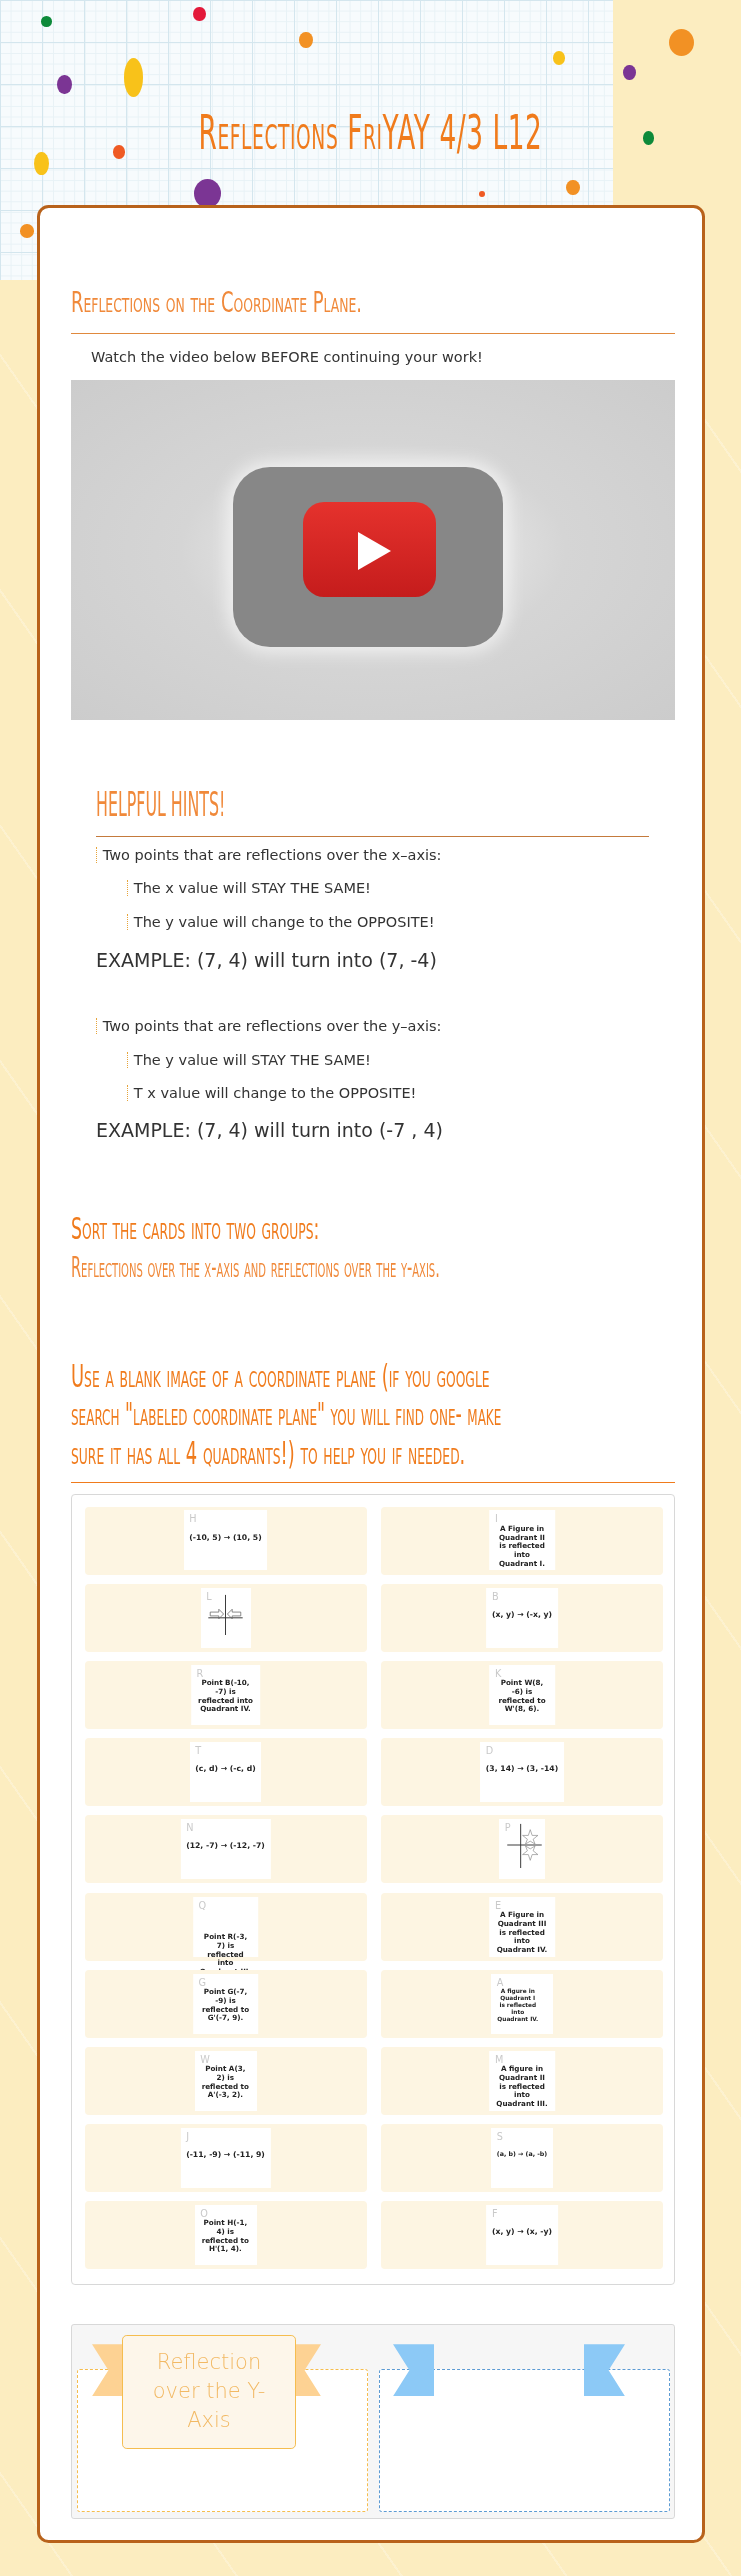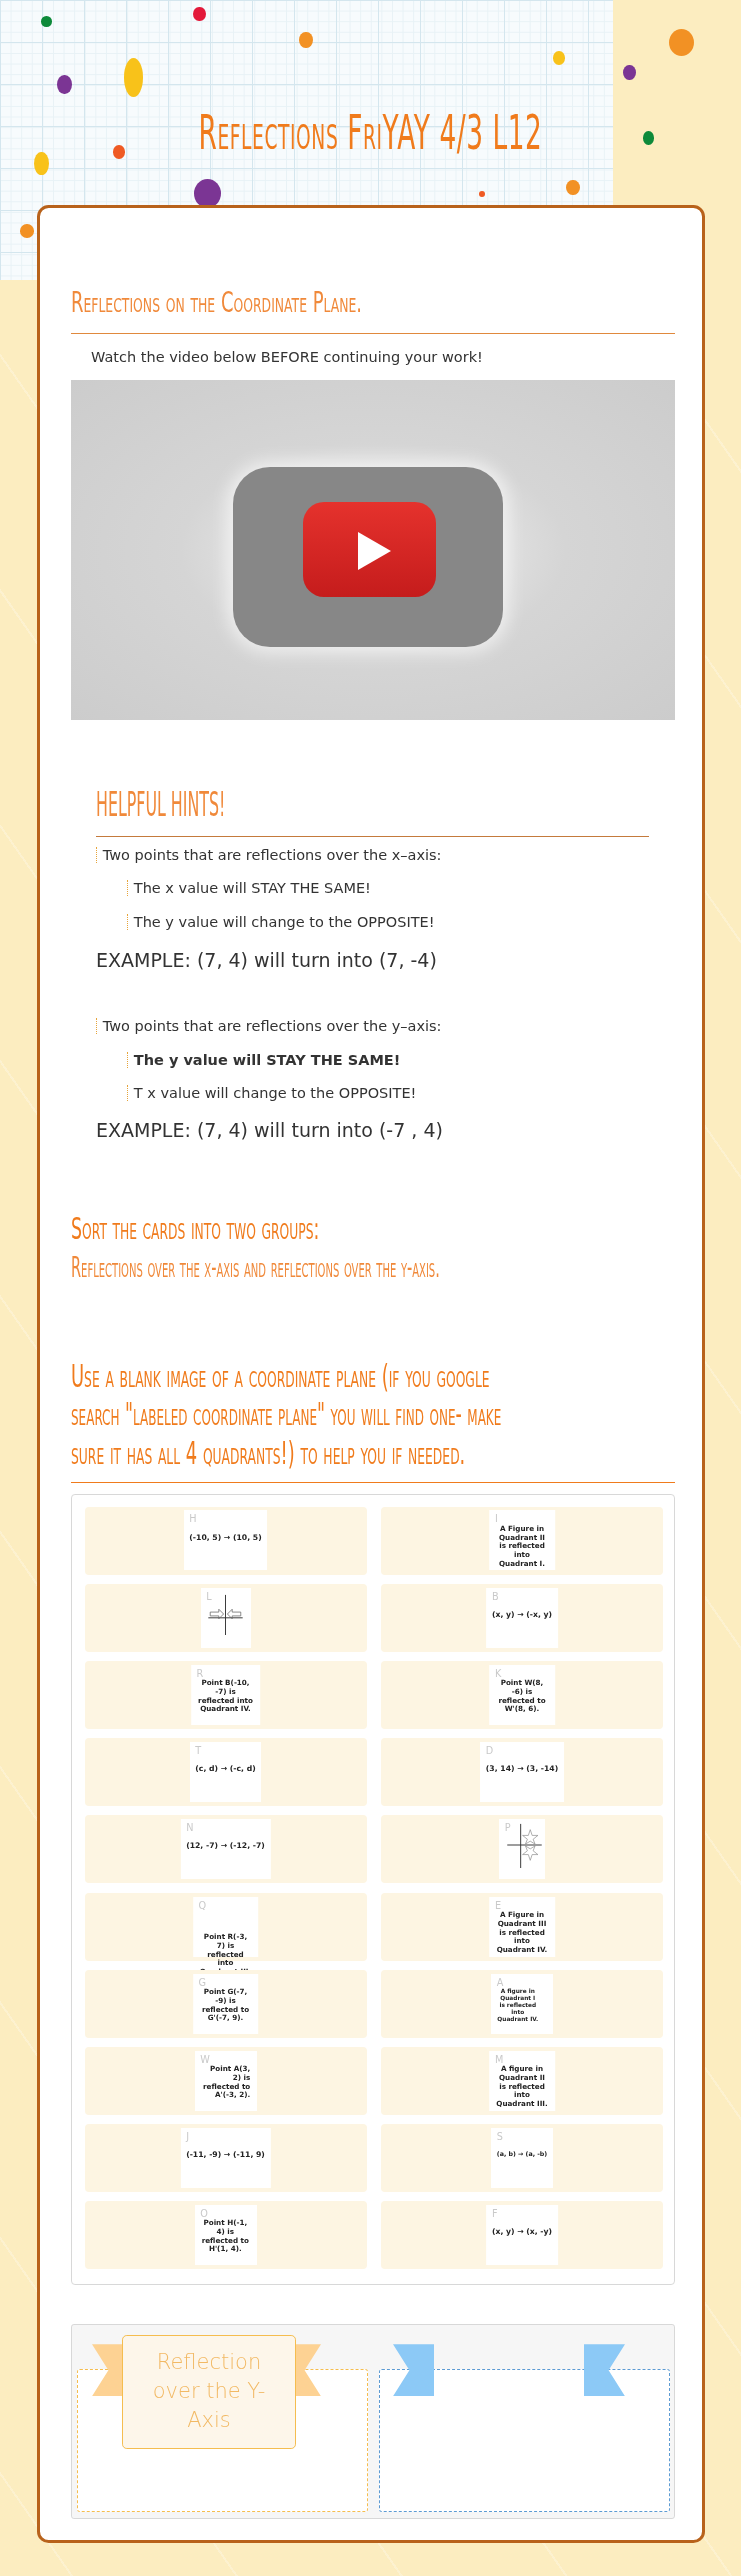--- a/index.html
+++ b/index.html
@@ -167,21 +167,21 @@
 
   <div class="section-title" style="left:56px;top:577px;font-size:33px;transform:scaleX(0.48);color:#f0893a;">HELPFUL HINTS!</div>
   <div class="rule" style="left:56px;top:628px;width:553px;height:1px;background:#c47a3c;"></div>
 
   <div class="hint-line" style="left:56px;top:639px;">Two points that are reflections over the x–axis:</div>
   <div class="hint-line" style="left:87px;top:672px;">The x value will STAY THE SAME!</div>
   <div class="hint-line" style="left:87px;top:706px;"> The y value will change to the OPPOSITE!</div>
   <div class="hint-plain" style="left:56px;top:741px;">EXAMPLE: (7, 4) will turn into (7, -4)</div>
 
   <div class="hint-line" style="left:56px;top:810px;">Two points that are reflections over the y–axis:</div>
-  <div class="hint-line" style="left:87px;top:844px;font-weight:bold;">The y value will STAY THE SAME!</div>
+  <div class="hint-line" style="left:87px;top:844px;">The y value will STAY THE SAME!</div>
   <div class="hint-line" style="left:87px;top:877px;">T x value will change to the OPPOSITE!</div>
   <div class="hint-plain" style="left:56px;top:911px;">EXAMPLE: (7, 4) will turn into (-7 , 4)</div>
 
   <div class="section-title" style="left:31px;top:1002px;font-size:31px;transform:scaleX(0.56);color:#f07b1c;">Sort the cards into two groups:</div>
   <div class="section-title" style="left:31px;top:1042px;font-size:29px;transform:scaleX(0.5);color:#f0893a;">Reflections over the x-axis and reflections over the y-axis.</div>
 
   <div class="section-title" style="left:31px;top:1149px;font-size:32px;transform:scaleX(0.56);color:#f07b1c;">Use a blank image of a coordinate plane (if you google</div>
   <div class="section-title" style="left:31px;top:1187px;font-size:32px;transform:scaleX(0.545);color:#f07b1c;">search "labeled coordinate plane" you will find one- make</div>
   <div class="section-title" style="left:31px;top:1226px;font-size:32px;transform:scaleX(0.56);color:#f07b1c;">sure it has all 4 quadrants!) to help you if needed.</div>
   <div class="rule" style="left:31px;top:1274px;width:604px;height:1px;background:#f07b1c;"></div>
@@ -285,21 +285,21 @@
     <div class="card-slot" style="left:309px;top:475px;">
       <div class="card-img" style="font-size:5.8px;">
           <span class="card-letter">A</span>
           <span class="card-text" style="width:42px;display:block;">A figure in Quadrant I is reflected into Quadrant IV.</span>
         </div>
     </div>
 
     <div class="card-slot" style="left:12.5px;top:552px;">
       <div class="card-img">
           <span class="card-letter">W</span>
-          <span class="card-text" style="width:50px;display:block;text-align:right;">Point A(3, 2) is reflected to A'(-3, 2).</span>
+          <span class="card-text" style="width:50px;display:block;">Point A(3, 2) is reflected to A'(-3, 2).</span>
         </div>
     </div>
     <div class="card-slot" style="left:309px;top:552px;">
       <div class="card-img">
           <span class="card-letter">M</span>
           <span class="card-text" style="width:54px;display:block;">A figure in Quadrant II is reflected into Quadrant III.</span>
         </div>
     </div>
 
     <div class="card-slot" style="left:12.5px;top:629px;">

